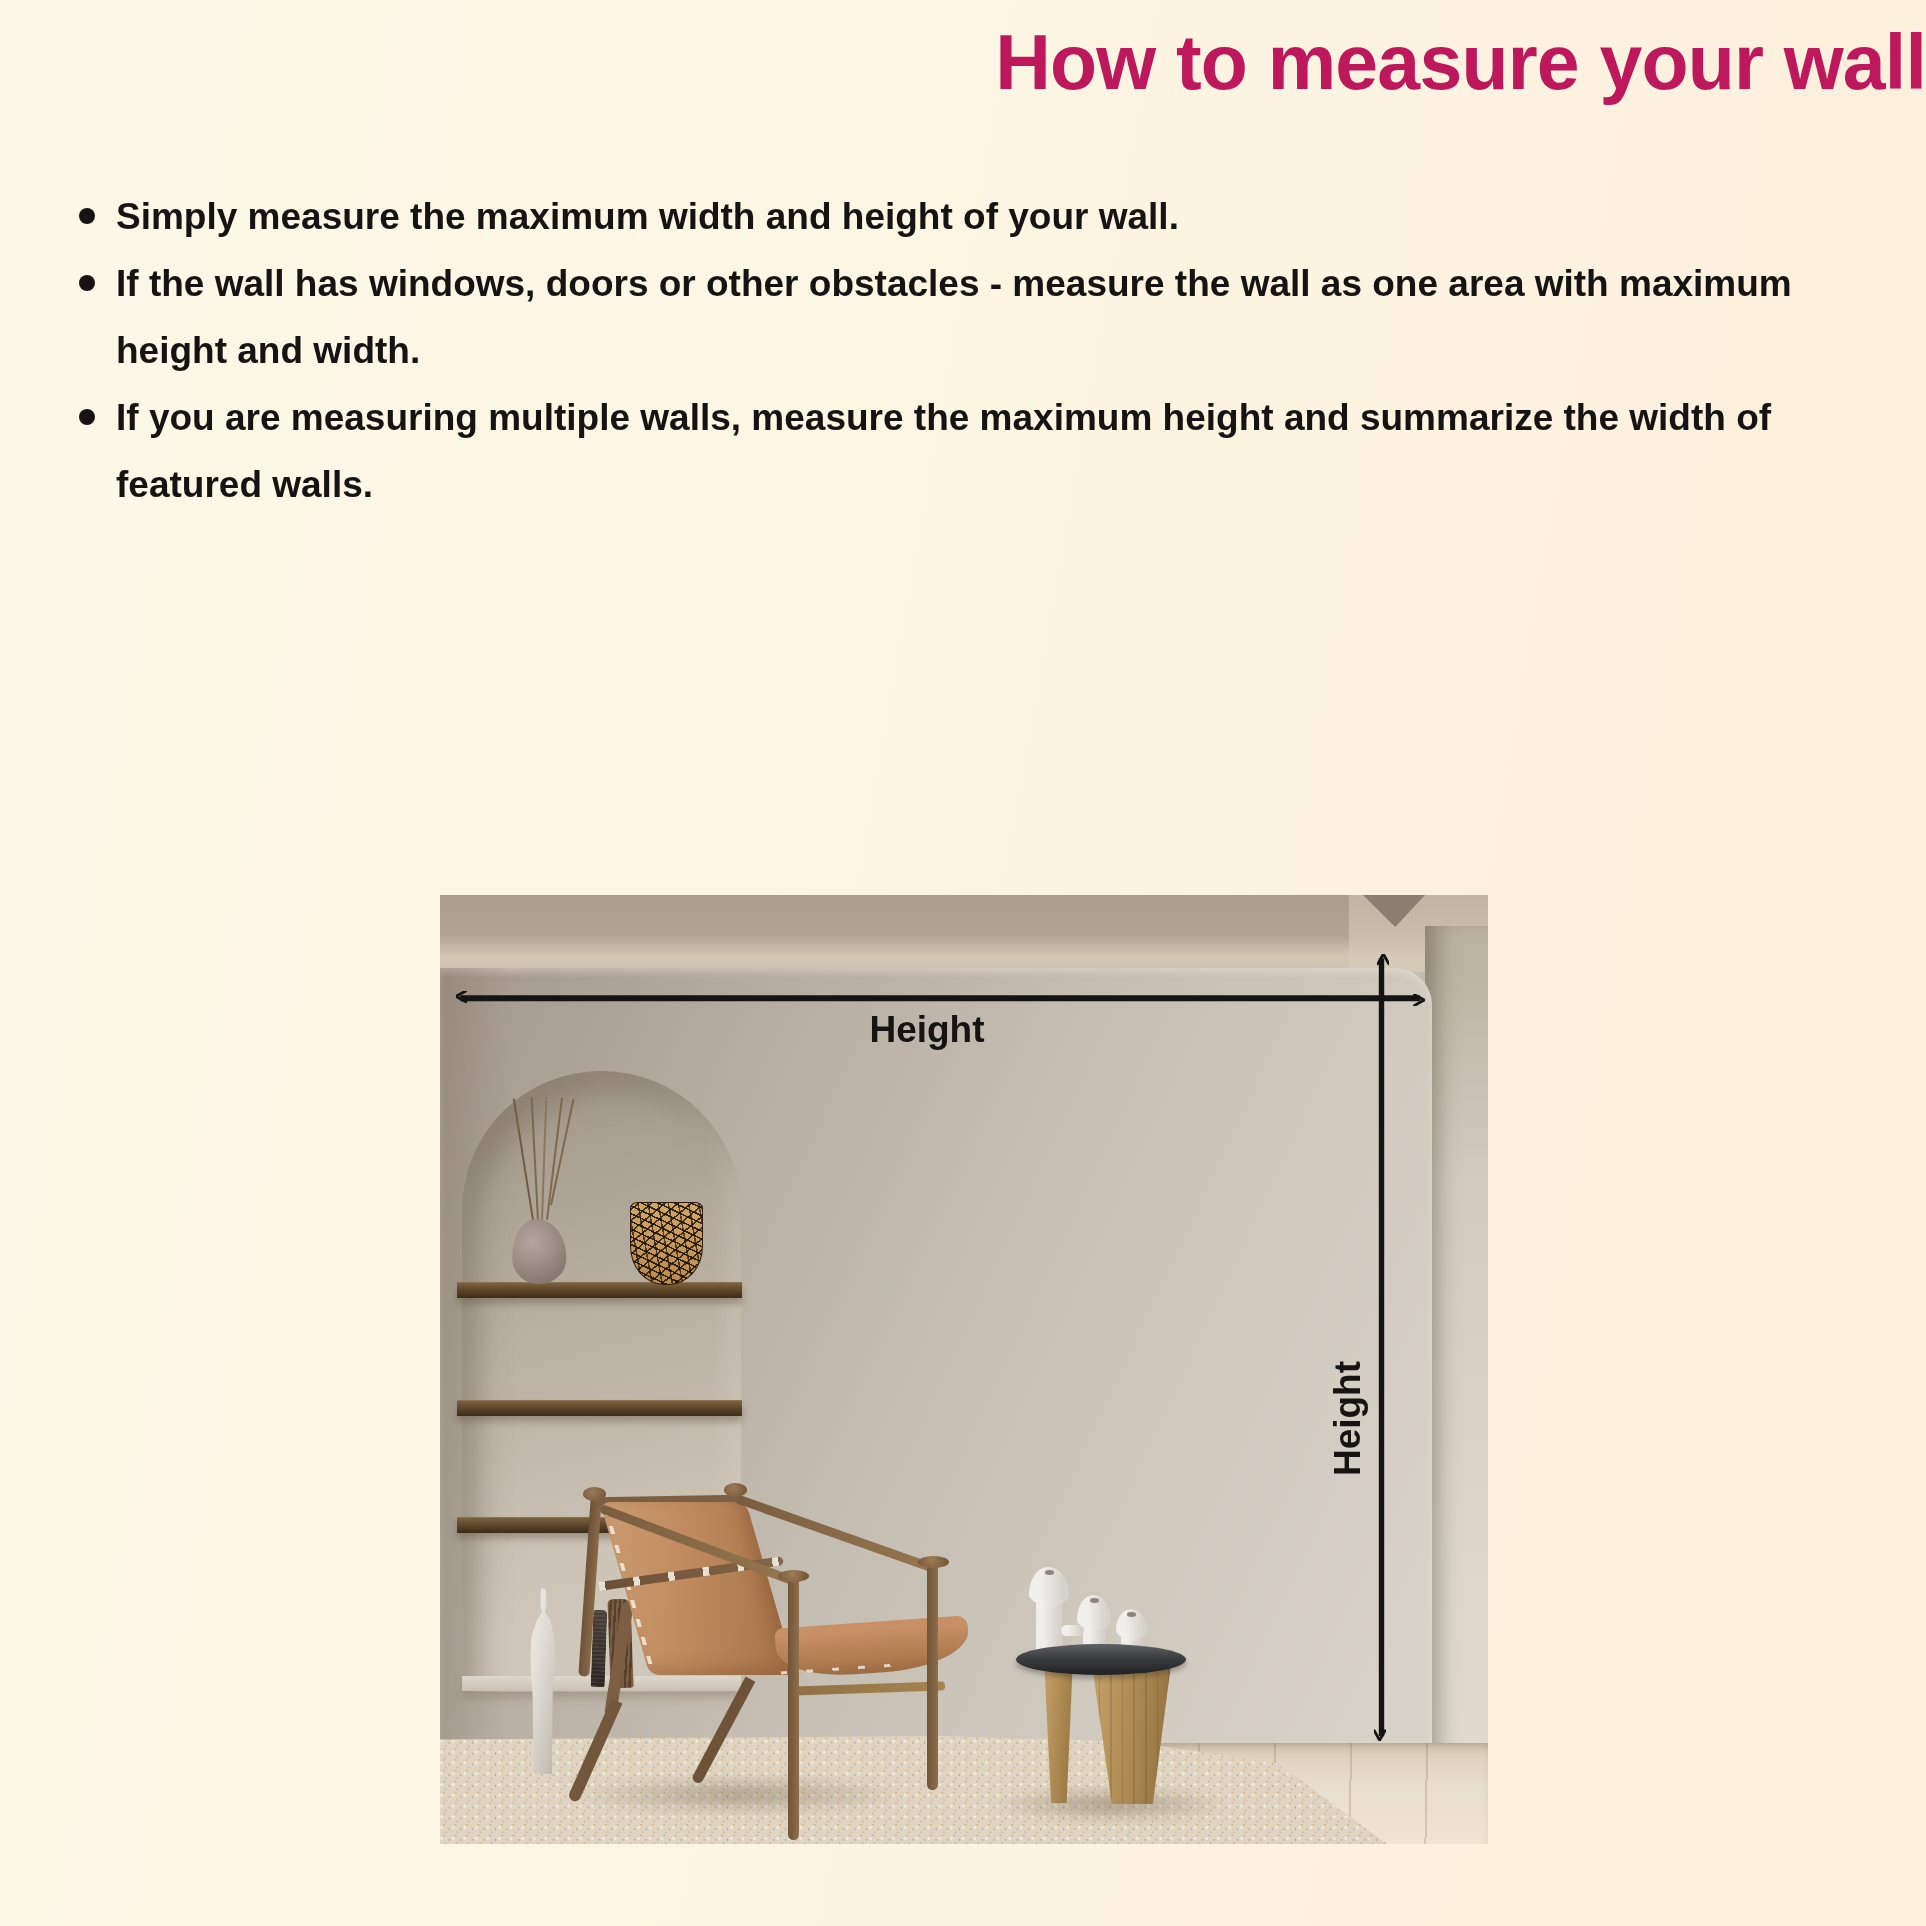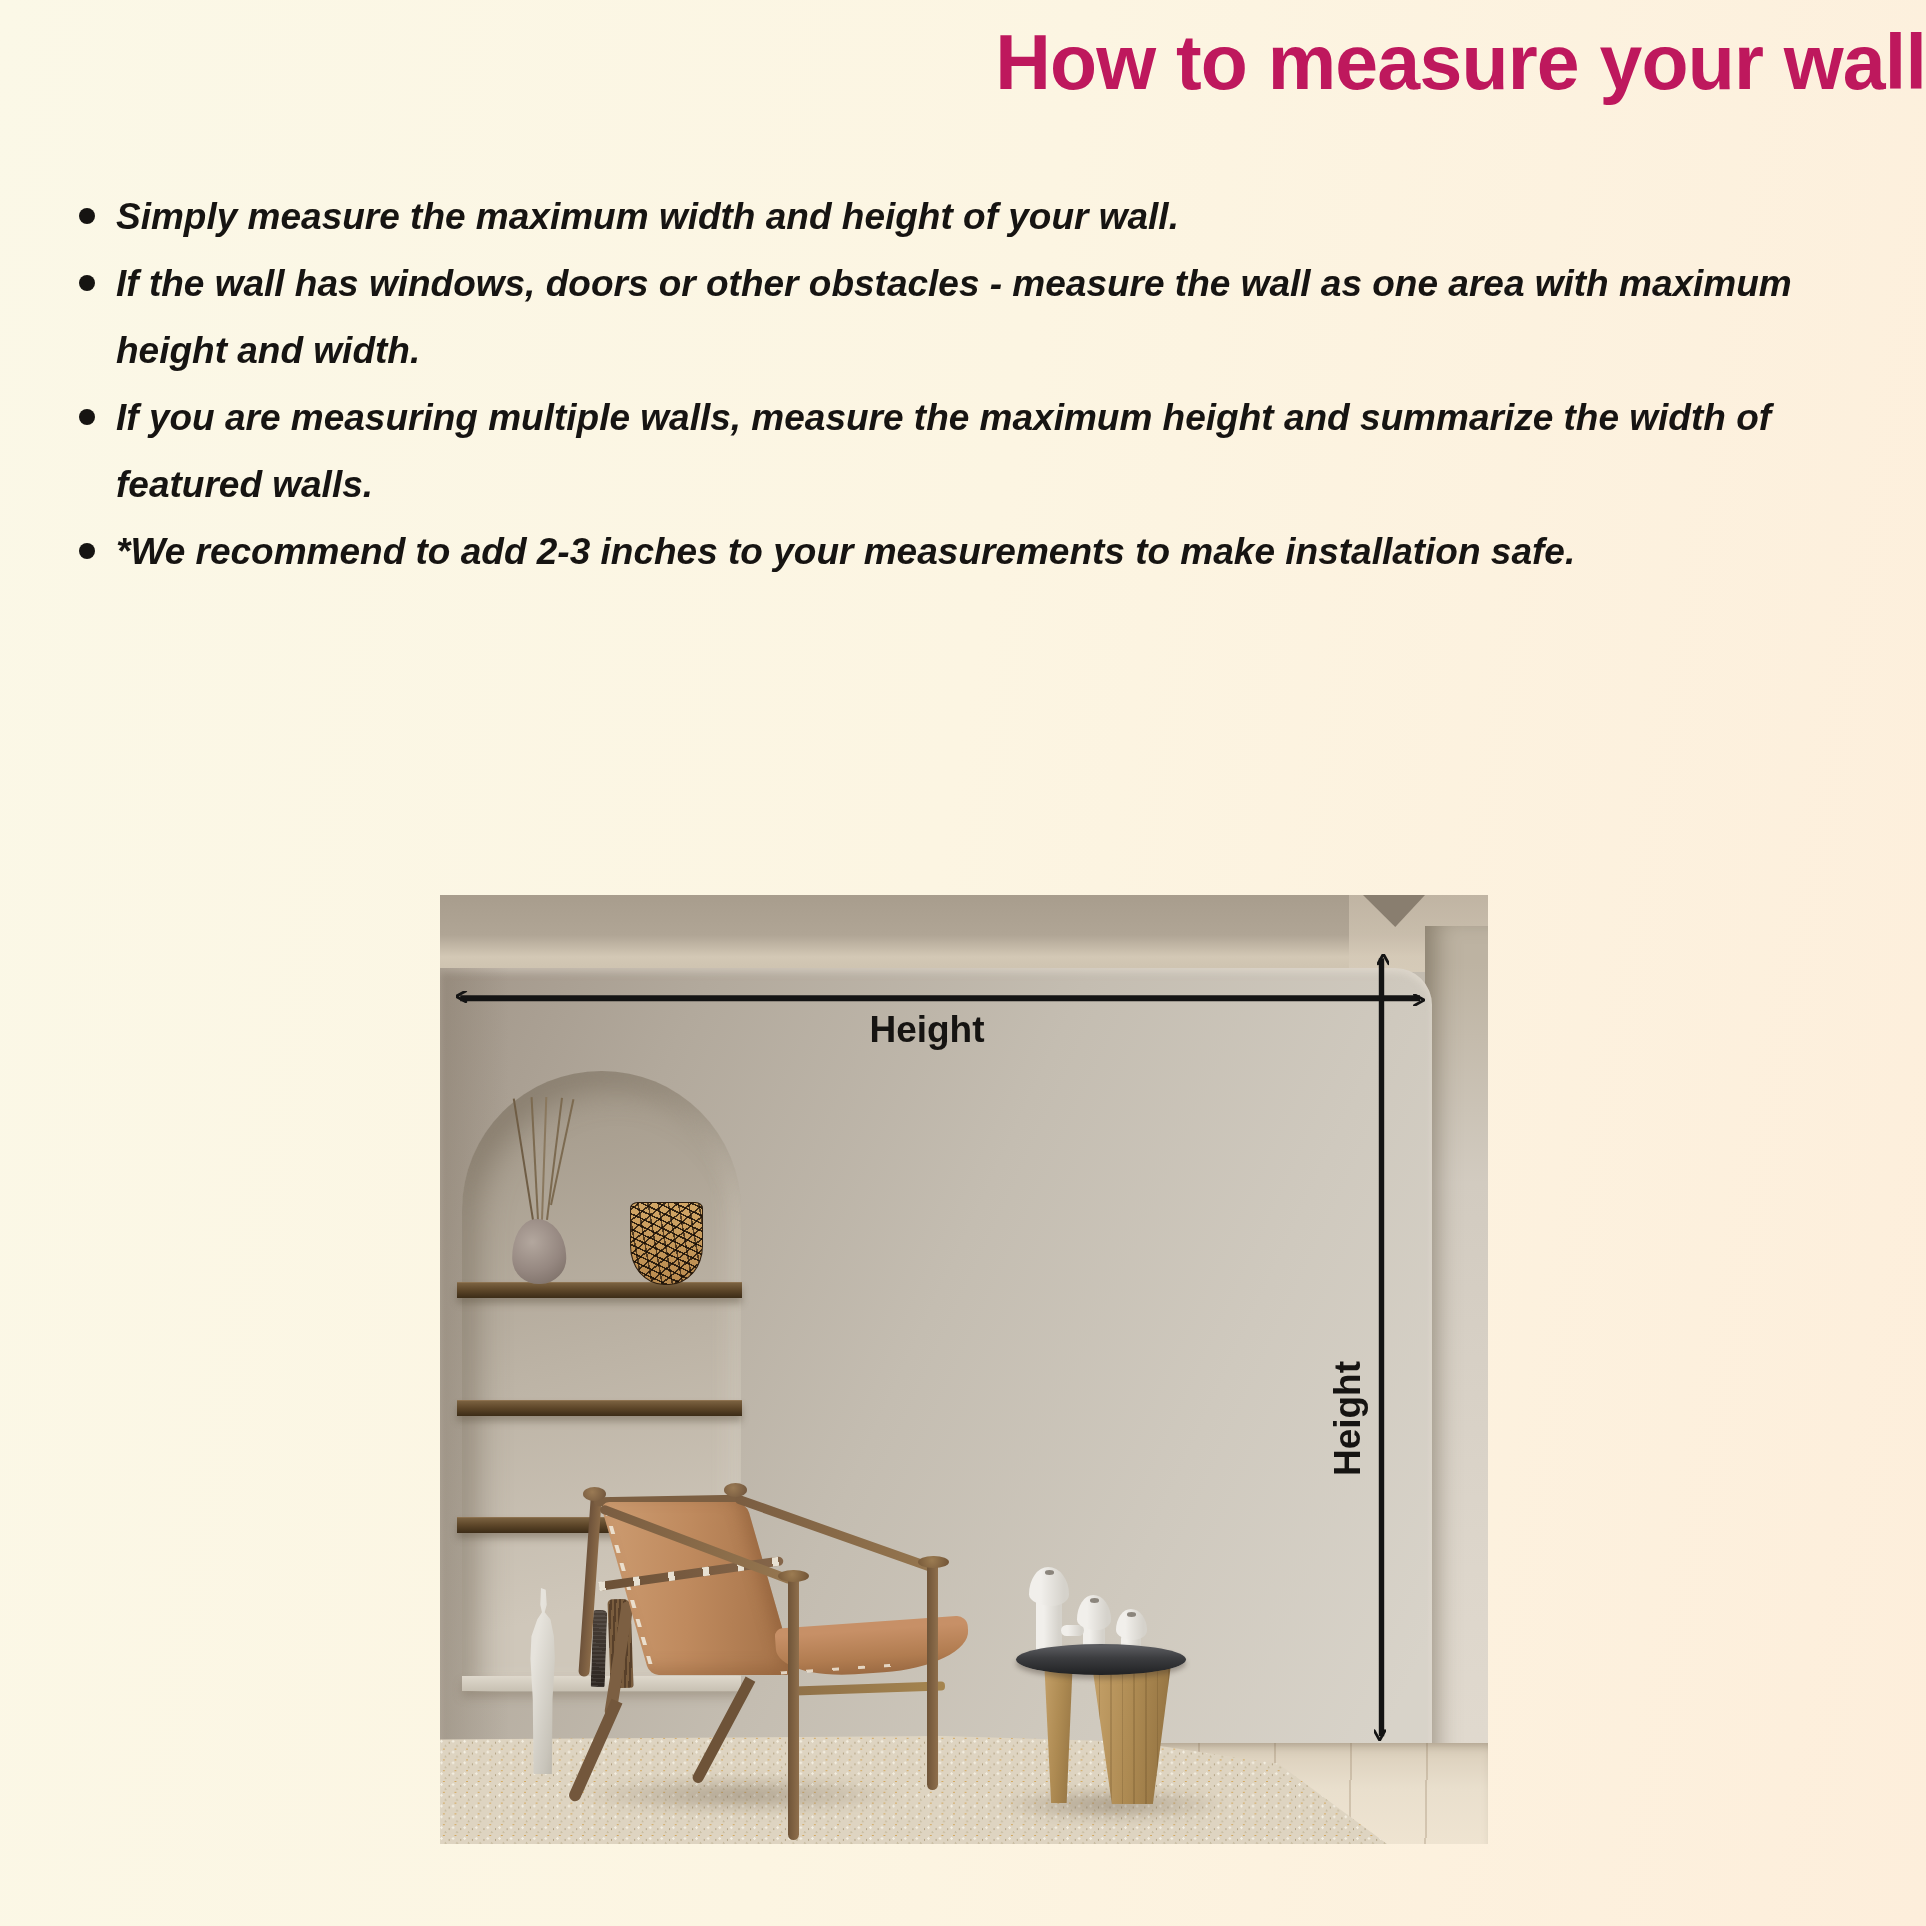--- a/index.html
+++ b/index.html
@@ -7,21 +7,21 @@
     width:1926px;height:1926px;position:relative;overflow:hidden;
     background:linear-gradient(100deg,#fbf8e7 0%,#fcf5e2 48%,#fdeedb 100%);
     font-family:"Liberation Sans",sans-serif;color:#171513;
   }
   
   .title{
     margin:21.6px 0 0 0;text-align:right;font-size:77px;line-height:81px;
     font-weight:bold;letter-spacing:-0.8px;color:#be185d;
   }
   ul.bullets{
-    list-style:none;margin:80px 0 0 0;padding:0 54px 0 79px;font-style:italic;
+    list-style:none;margin:80px 0 0 0;padding:0 54px 0 79px;
   }
   ul.bullets li{
     position:relative;padding-left:37px;font-size:37px;font-weight:bold;
     line-height:67px;color:#161412;
   }
   ul.bullets li::before{
     content:"";position:absolute;left:0;top:25.4px;width:16px;height:16px;
     border-radius:50%;background:#161412;
   }
   
@@ -169,21 +169,20 @@
 </style>
 </head>
 <body>
 
 <h1 class="title">How to measure your wall</h1>
 
 <ul class="bullets">
   <li><span>Simply measure the maximum width and height of your wall.</span></li>
   <li><span>If the wall has windows, doors or other obstacles - measure the wall as one area with maximum height and width.</span></li>
   <li><span>If you are measuring multiple walls, measure the maximum height and summarize the width of featured walls.</span></li>
-  <li><span>*We recommend to add 2-3 inches to your measurements to make installation safe.</span></li>
 </ul>
 
 <div class="photo">
 
   <div class="ceiling z1"></div>
   <div class="ceiling-light z1"></div>
   <div class="ceiling-notch z2"></div>
   <div class="wall-right-strip z1"></div>
   <div class="wall-main z1"></div>
   <div class="wall-shade-left z2"></div>

